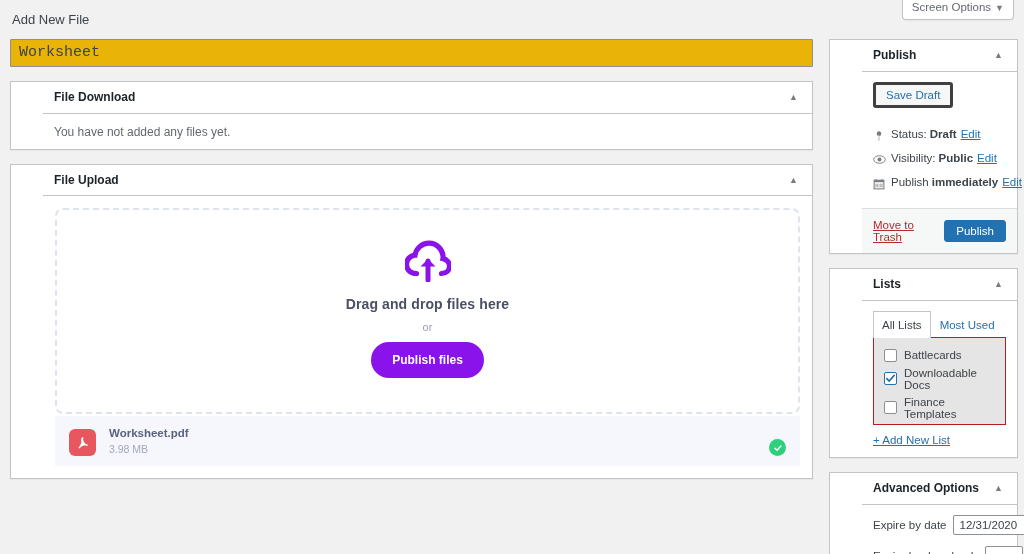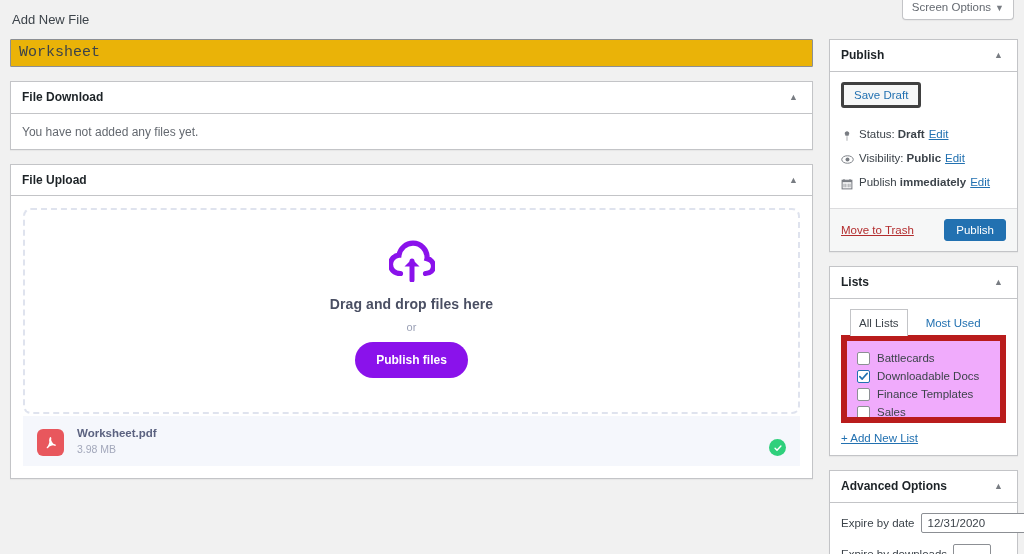--- a/index.html
+++ b/index.html
@@ -60,20 +60,21 @@
     outline: none;
     margin-bottom: 14px;
   }
 
   
   .postbox {
     background: #fff;
     border: 1px solid #c3c4c7;
     box-shadow: 0 1px 1px rgba(0,0,0,.04);
     margin-bottom: 14px;
+    padding-left: 32px;
   }
   .postbox-header {
     display: flex;
     align-items: center;
     justify-content: space-between;
     padding: 7px 10px 7px 11px;
     border-bottom: 1px solid #c3c4c7;
   }
   .postbox-title {
     font-size: 12px;
@@ -194,31 +195,30 @@
 
   
   .tabs-row { display: flex; align-items: flex-end; margin: 0 0 -1px 0; position: relative; z-index: 2; }
   .tab {
     font-size: 11.5px;
     padding: 5px 8px 5px 8px;
     cursor: pointer;
     border: 1px solid transparent;
     border-bottom: none;
     line-height: 1.4;
-    margin-left: 9px;
   }
   .tab.active {
     background: #fff;
     border-color: #c3c4c7;
     color: #3c434a;
   }
   .tab.inactive { color: #2271b1; }
   .checklist-box {
-    border: 6px solid #b91c1c;
-    background: #f0abfc;
+    border: 1px solid #b91c1c;
+    background: #e5e5e5;
     padding: 8px 8px 8px 10px;
     height: 88px;
     overflow: hidden;
     position: relative;
     z-index: 1;
   }
   .check-item { display: flex; align-items: center; font-size: 11.5px; color: #3c434a; margin: 3px 0 5px 0; }
   .cbox {
     width: 13px; height: 13px;
     border: 1px solid #8c8f94;

